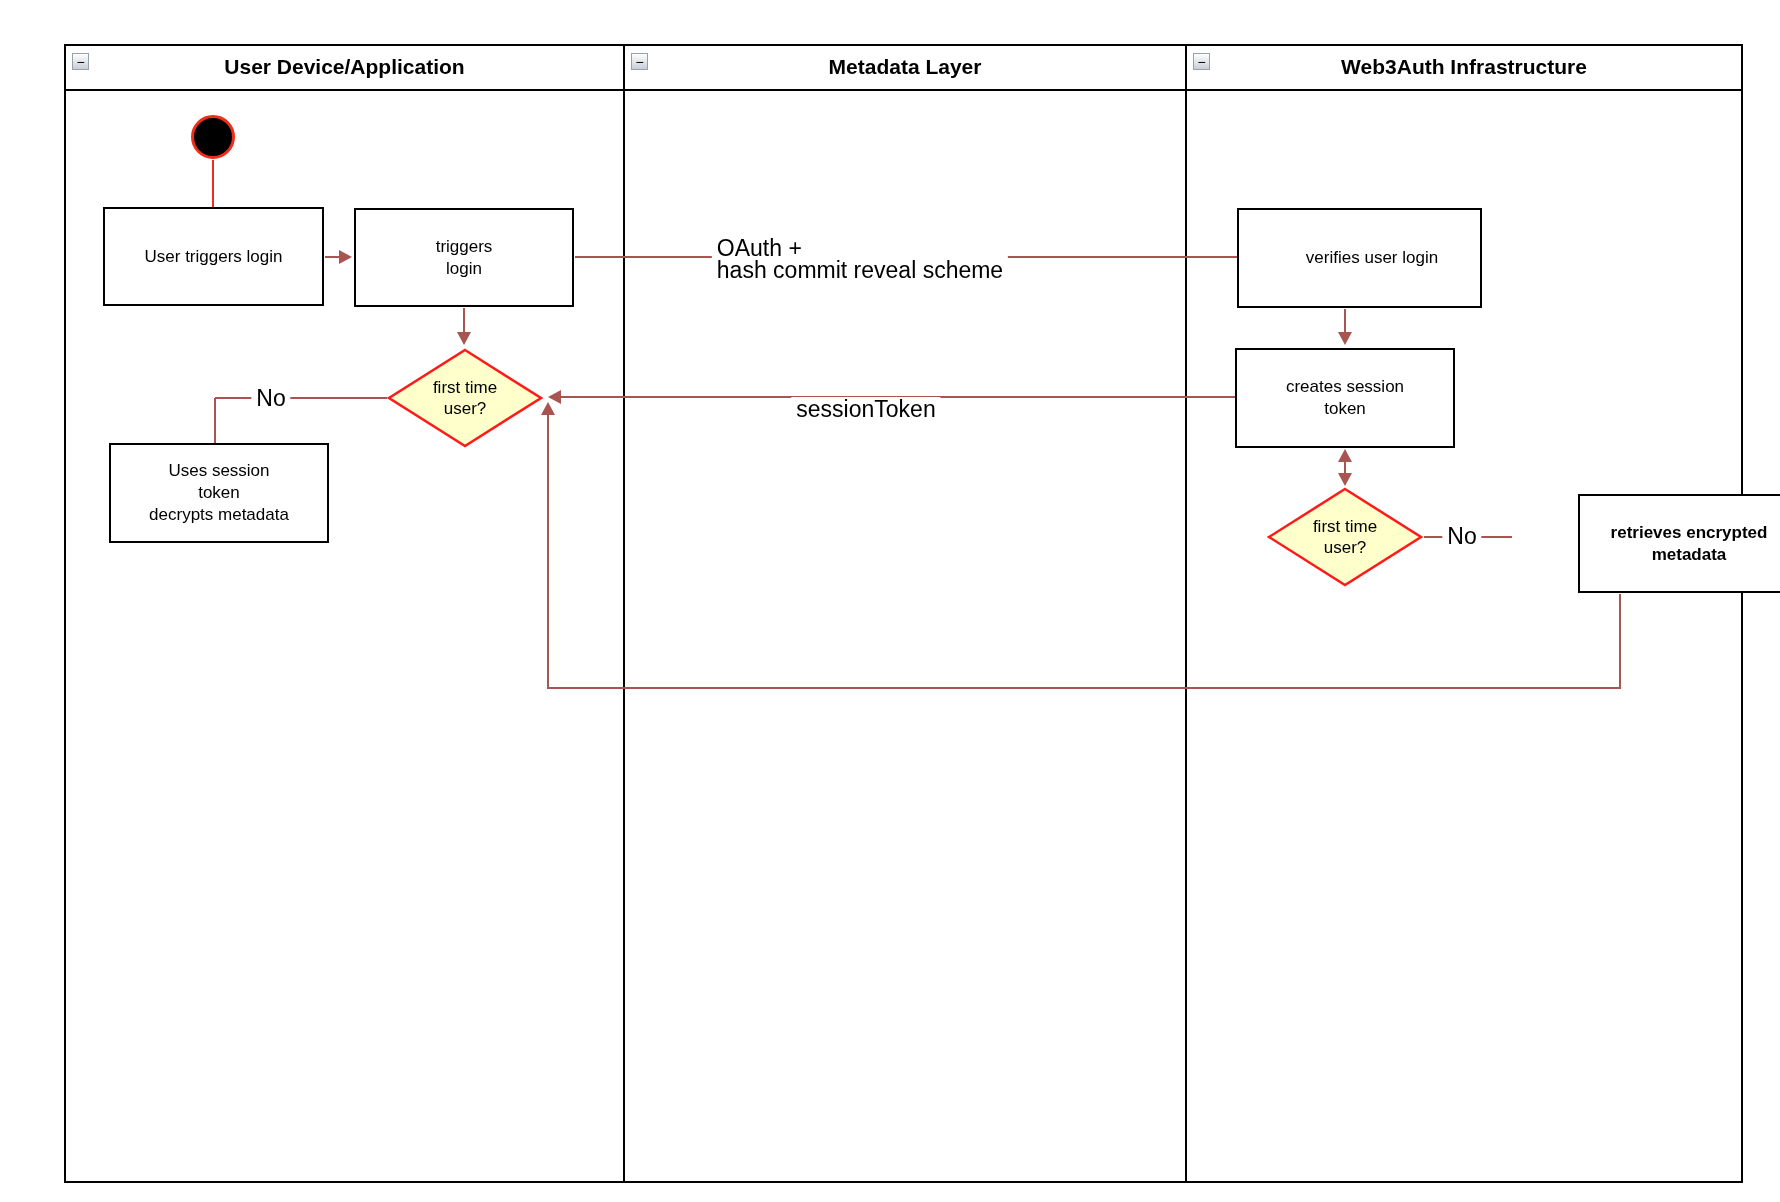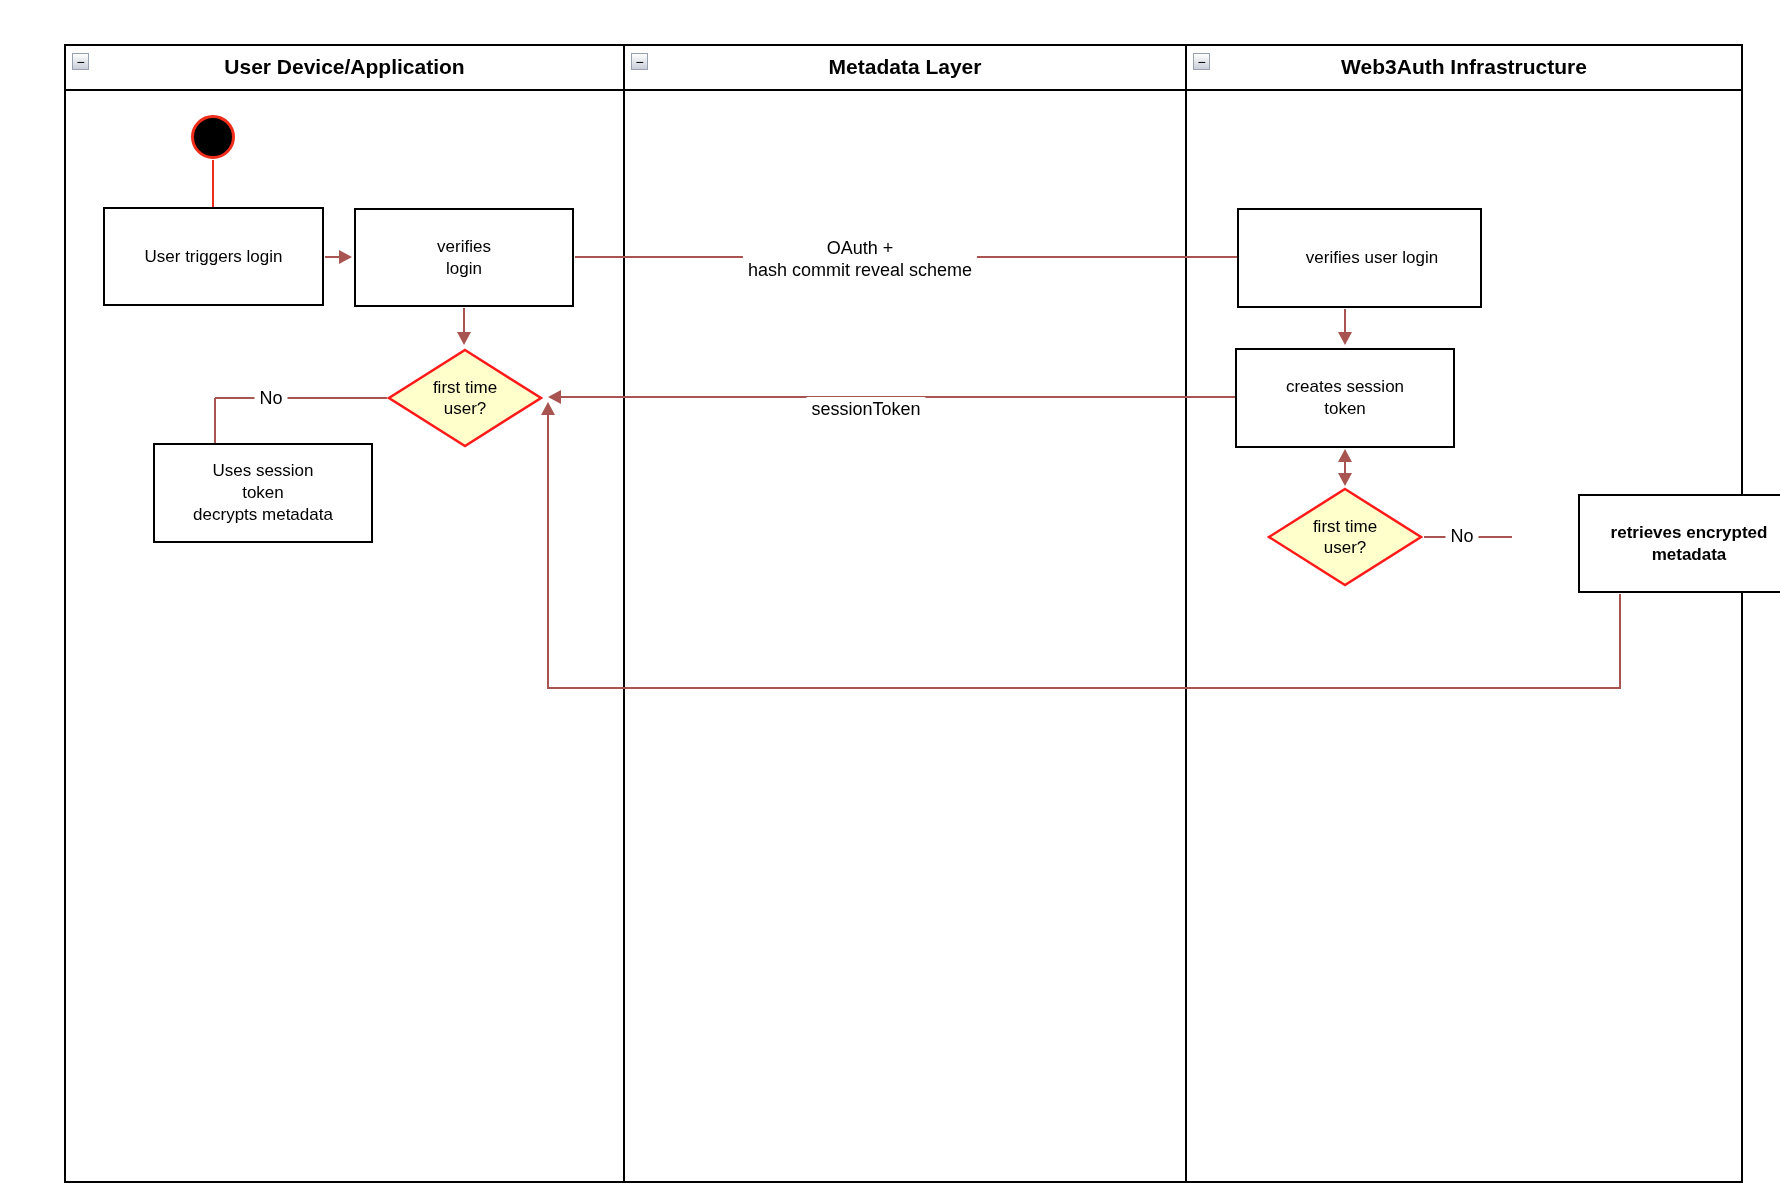--- a/index.html
+++ b/index.html
@@ -25,21 +25,21 @@
     justify-content:center;text-align:center;font-size:17px;line-height:21px;white-space:pre-line;}
   
   .edge{background:#a85450;z-index:2;}
   .edge-start{background:#ee2e1b;z-index:2;}
   .ah{width:0;height:0;z-index:2;}
   .ah-right{border-top:7px solid transparent;border-bottom:7px solid transparent;border-left:13px solid #a85450;}
   .ah-left{border-top:7px solid transparent;border-bottom:7px solid transparent;border-right:13px solid #a85450;}
   .ah-down{border-left:7px solid transparent;border-right:7px solid transparent;border-top:13px solid #a85450;}
   .ah-up{border-left:7px solid transparent;border-right:7px solid transparent;border-bottom:13px solid #a85450;}
   
-  .elabel{transform:translate(-50%,-50%);background:#fff;text-align:center;font-size:18px;line-height:22px;
+  .elabel{transform:translate(-50%,-50%);background:#fff;font-size:23px;line-height:22px;
     white-space:pre-line;padding:1px 5px;z-index:4;}
 </style>
 </head>
 <body>
 
 <div class="abs pool"></div>
 <div class="abs hline"></div>
 <div class="abs vline" style="left:623px;"></div>
 <div class="abs vline" style="left:1185px;"></div>
 
@@ -75,32 +75,32 @@
 <div class="abs ah ah-down" style="left:1338px;top:332px;"></div>
 <div class="abs ah ah-up" style="left:1338px;top:449px;"></div>
 <div class="abs ah ah-down" style="left:1338px;top:473px;"></div>
 <div class="abs ah ah-left" style="left:548px;top:390px;"></div>
 <div class="abs ah ah-up" style="left:541px;top:402px;"></div>
 
 <div class="abs start" style="left:191px;top:115px;"></div>
 
 <div class="abs node" style="left:103px;top:207px;width:217px;height:95px;">User triggers login</div>
 
-<div class="abs node" style="left:354px;top:208px;width:216px;height:95px;">verifies
+<div class="abs node" style="left:354px;top:208px;width:216px;height:95px;">triggers
 login</div>
 
 <div class="abs node" style="left:1237px;top:208px;width:216px;height:96px;padding-left:25px;">verifies user login</div>
 
 <div class="abs node" style="left:1235px;top:348px;width:216px;height:96px;">creates session
 token</div>
 
 <div class="abs node" style="left:1578px;top:494px;width:218px;height:95px;font-weight:bold;">retrieves encrypted
 metadata</div>
 
-<div class="abs node" style="left:109px;top:443px;width:216px;height:96px;margin-left:44px;">Uses session
+<div class="abs node" style="left:109px;top:443px;width:216px;height:96px;">Uses session
 token
 decrypts metadata</div>
 
 <div class="abs diamond" style="left:387px;top:348px;width:156px;height:100px;">
   <svg width="156" height="100" viewBox="0 0 156 100">
     <polygon points="78,2 154,50 78,98 2,50" fill="#FFFFCC" stroke="#FF1A1A" stroke-width="2.5"></polygon>
   </svg>
   <div class="dlabel">first time
 user?</div>
 </div>

